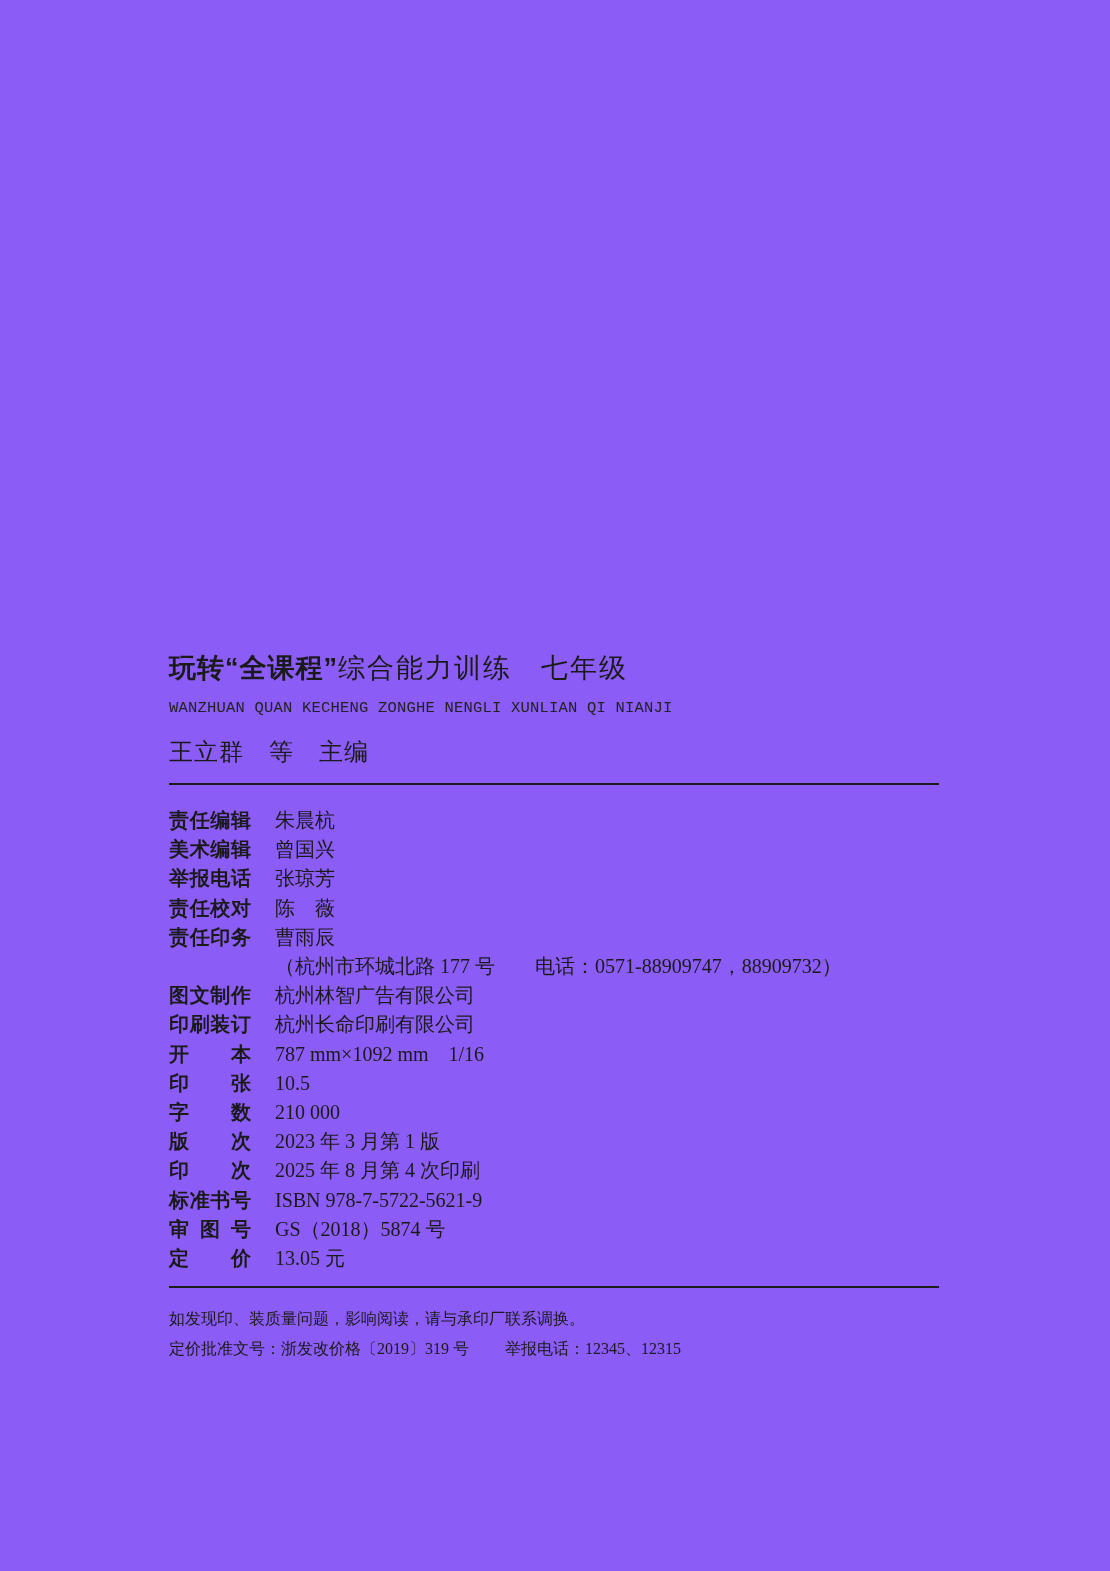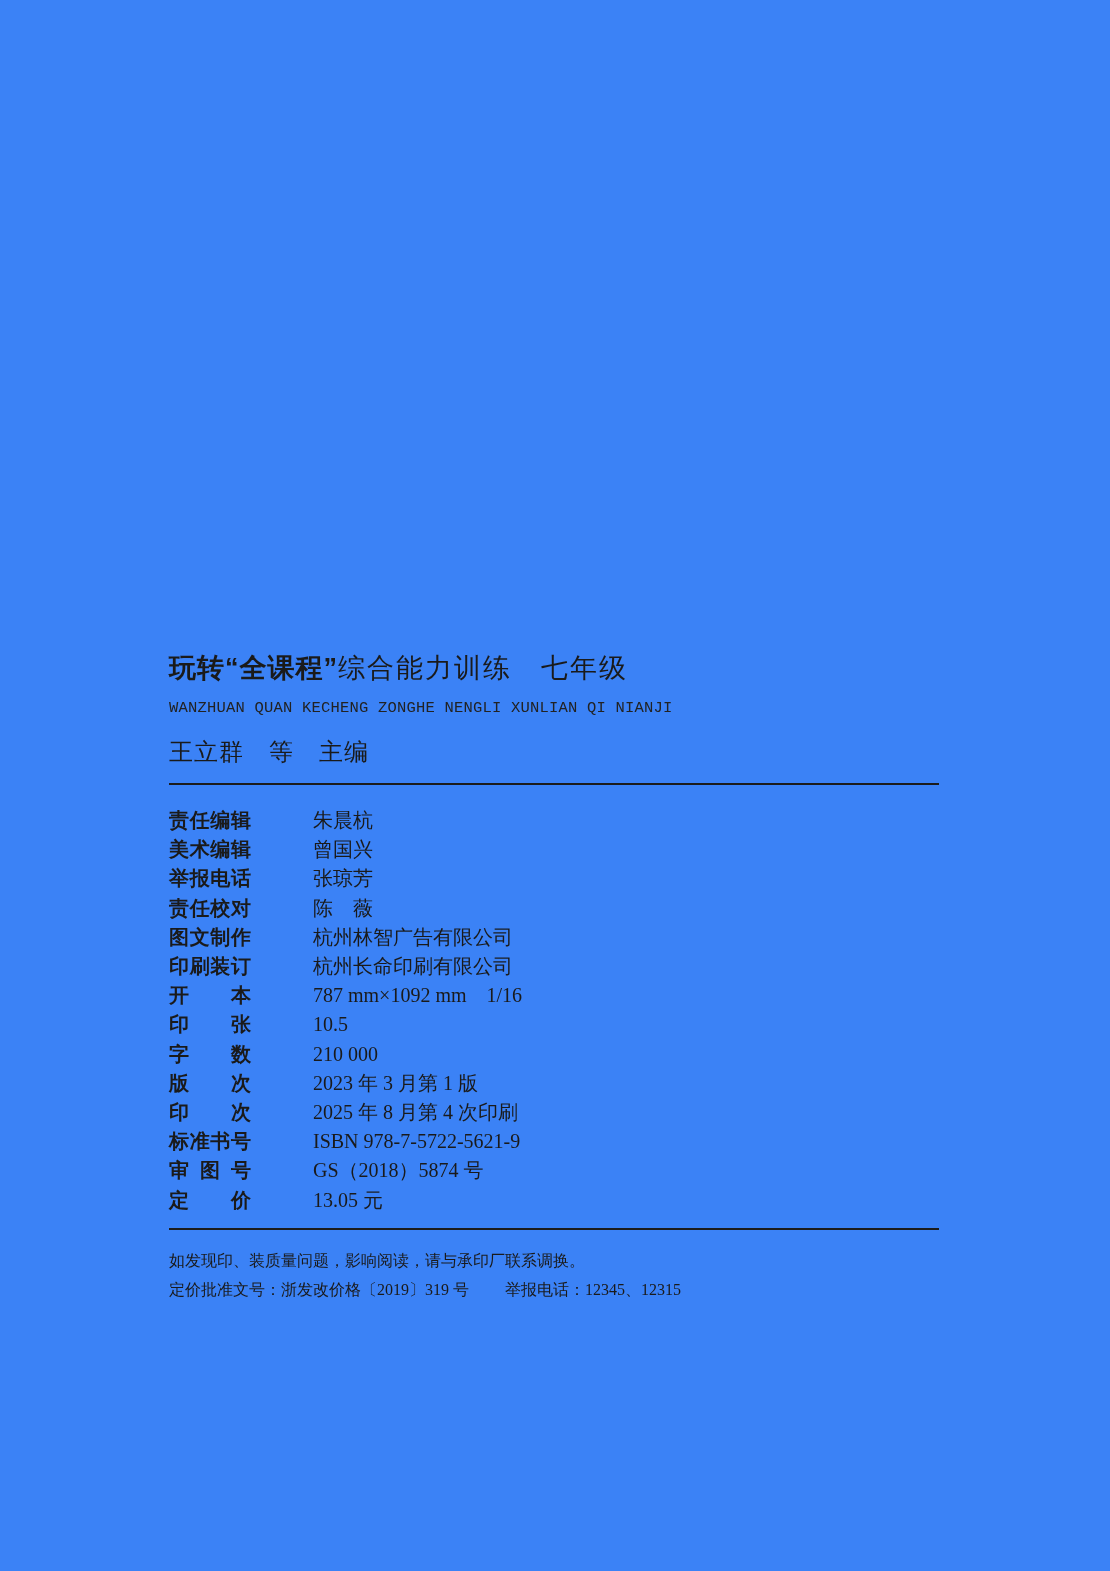--- a/index.html
+++ b/index.html
@@ -1,21 +1,21 @@
 <!DOCTYPE html>
 <html><head>
 <meta charset="utf-8">
 <style>
   * { box-sizing: border-box; }
   html, body { margin: 0; padding: 0; background: #ffffff; }
   .page {
     position: relative;
     width: 1110px;
     height: 1571px;
-    background: #3b82f6;
+    background: #8b5cf6;
     color: #1a1a1a;
     overflow: hidden;
     font-family: "Liberation Serif", "DejaVu Serif", serif;
   }
   .content {
     position: absolute;
     left: 169px;
     top: 650px;
     width: 770px;
   }
@@ -58,21 +58,20 @@
   }
   .rule-bottom { margin-top: 13px; }
   .rows {
     margin-top: 21px;
     font-size: 20px;
   }
   .row {
     display: flex;
     line-height: 29.2px;
     white-space: pre;
-    gap: 38px;
   }
   .row .lab {
     flex: 0 0 82px;
     font-family: "Liberation Sans", "DejaVu Sans", sans-serif;
     font-weight: bold;
     text-align: justify;
     text-align-last: justify;
   }
   .row .val {
     margin-left: 24px;
@@ -114,21 +113,26 @@
       </div>
       <div class="row">
         <span class="lab">举报电话</span>
         <span class="val">张琼芳</span>
       </div>
       <div class="row">
         <span class="lab">责任校对</span>
         <span class="val">陈　薇</span>
       </div>
       <div class="row">
+        <span class="lab">责任印务</span>
+        <span class="val">曹雨辰</span>
+      </div>
+      <div class="row">
         <span class="lab"></span>
+        <span class="val">（杭州市环城北路 177 号　　电话：0571-88909747，88909732）</span>
       </div>
       <div class="row">
         <span class="lab">图文制作</span>
         <span class="val">杭州林智广告有限公司</span>
       </div>
       <div class="row">
         <span class="lab">印刷装订</span>
         <span class="val">杭州长命印刷有限公司</span>
       </div>
       <div class="row">

